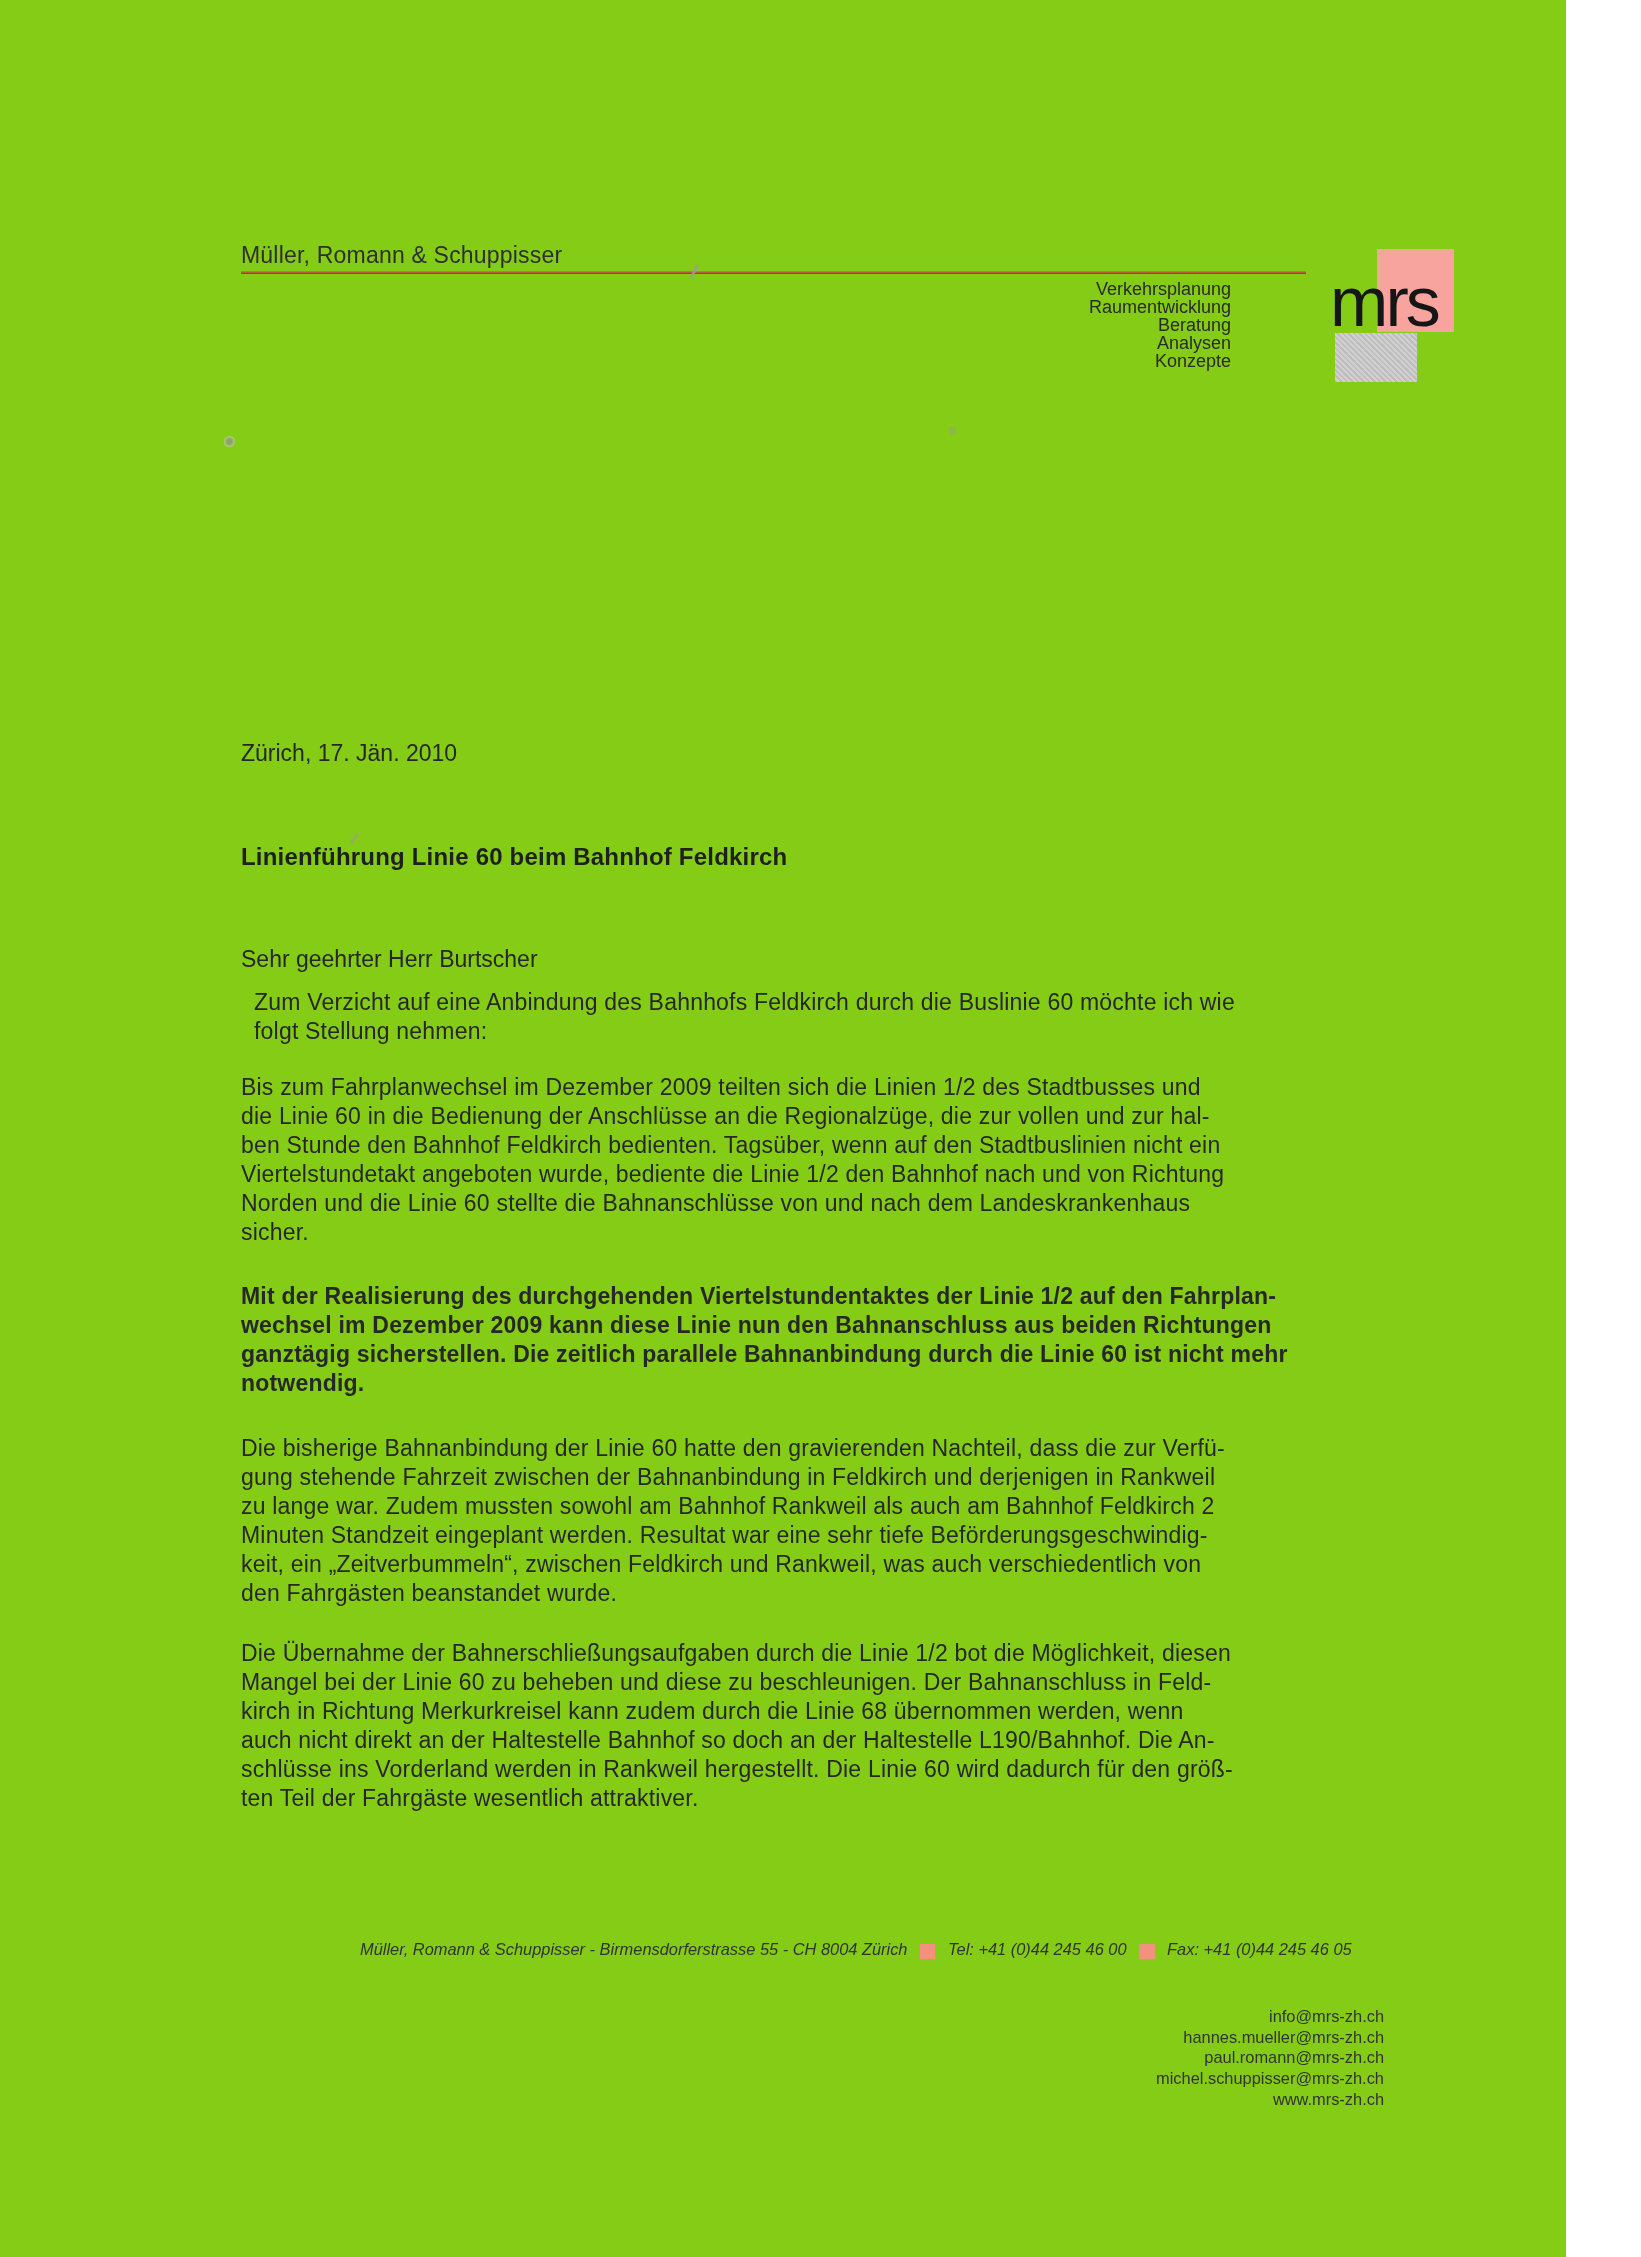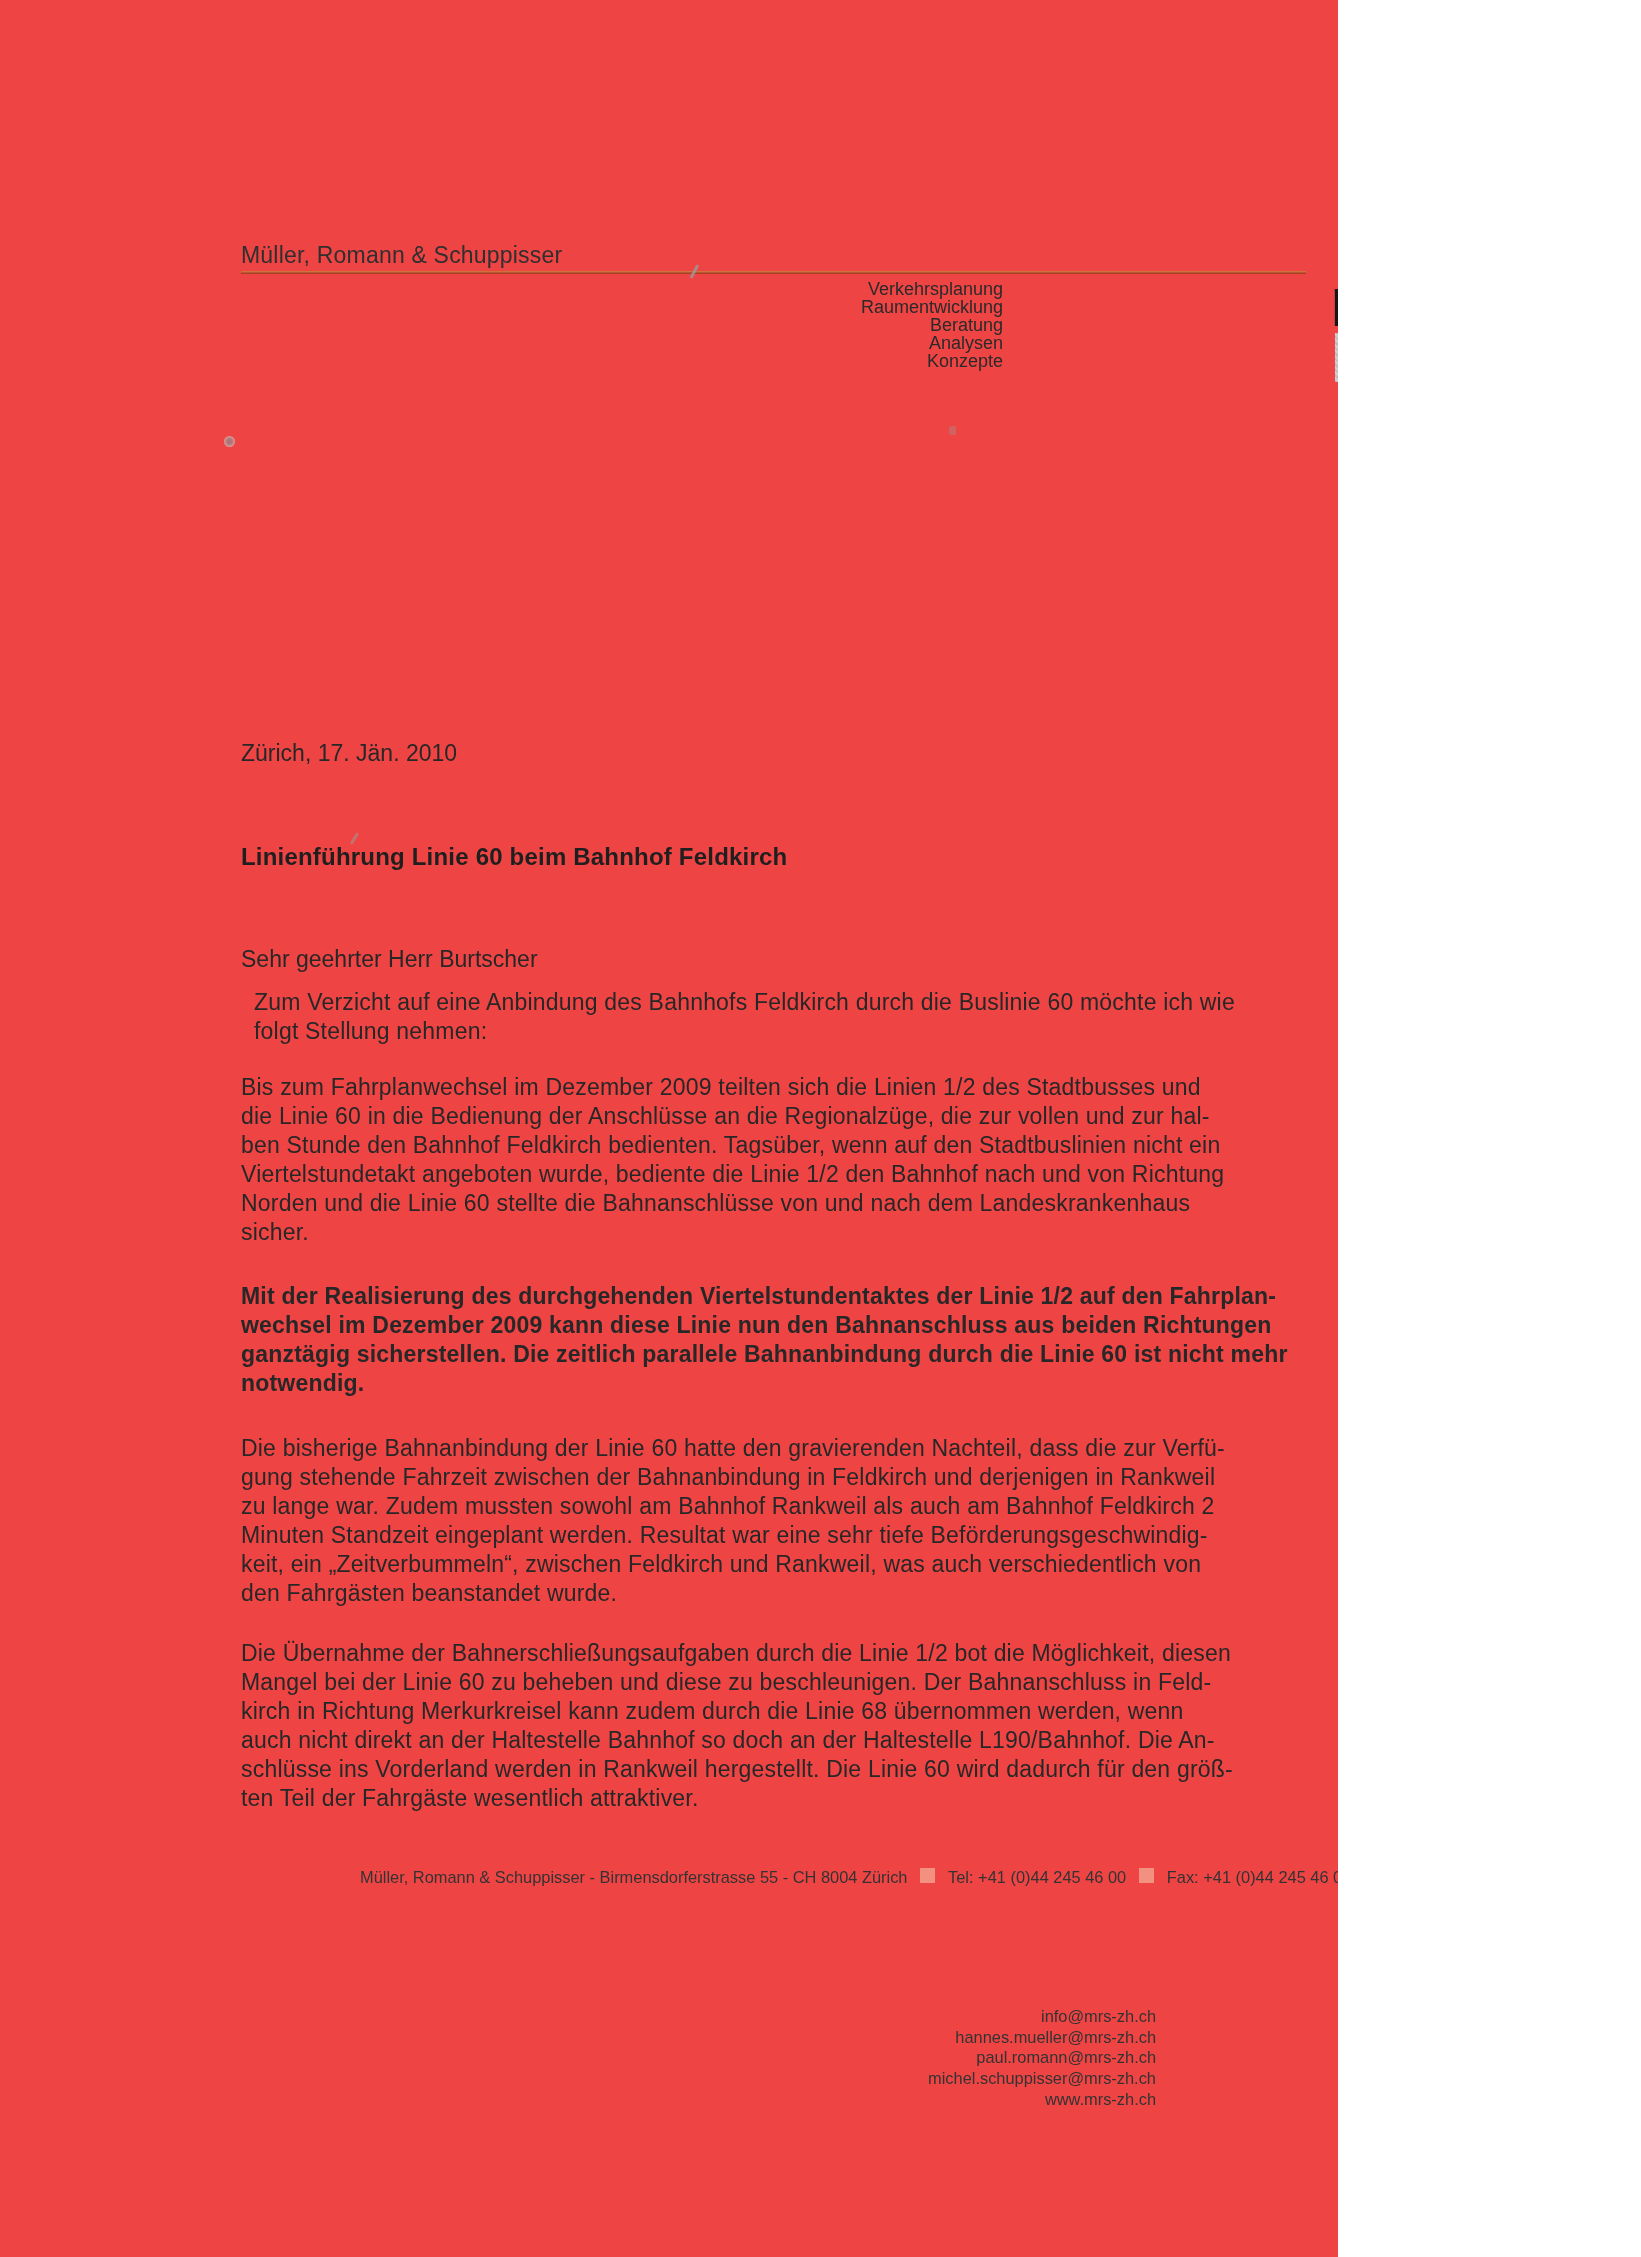--- a/index.html
+++ b/index.html
@@ -1,17 +1,17 @@
 <!DOCTYPE html>
 <html><head>
 <meta charset="utf-8">
 <style>
   html,body{margin:0;padding:0;background:#ffffff;}
   .page{
-    position:relative;width:1338px;height:2257px;background:#ef4444;
+    position:relative;width:1566px;height:2257px;background:#84cc16;
     font-family:"Liberation Sans","DejaVu Sans",sans-serif;color:#272727;overflow:hidden;
   }
   .company-name{position:absolute;left:241px;top:242px;font-size:23px;letter-spacing:0.2px;color:#2f2f2f;}
   .header-rule{position:absolute;left:241px;top:271px;width:1065px;height:2.9px;
     background:linear-gradient(to bottom,#d9803f,#9c3220);}
   .tagline{position:absolute;right:335px;top:280px;text-align:right;font-size:18px;line-height:18px;color:#2a2a2a;}
   .logo{position:absolute;left:1330px;top:247px;width:143px;height:145px;}
   .logo-pink{position:absolute;left:47px;top:1.9px;width:77px;height:83px;background:#f6a49d;}
   .logo-gray{position:absolute;left:4.8px;top:86px;width:82px;height:49px;
     background:repeating-linear-gradient(45deg,#bdbdbd 0 1.9px,#d0d0d0 1.9px 3.9px);}
@@ -19,22 +19,22 @@
   .recipient{position:absolute;left:241px;top:425px;font-size:23px;line-height:30px;}
   .dateline{position:absolute;left:241px;top:740px;font-size:23px;}
   .subject{position:absolute;left:241px;top:843px;font-size:24px;font-weight:bold;letter-spacing:0.2px;color:#1f1f1f;}
   .salutation{position:absolute;left:241px;top:946px;font-size:23px;}
   .para{position:absolute;left:241px;width:1246px;font-size:23px;line-height:29px;letter-spacing:0.2px;white-space:pre-line;}
   .p1{top:988px;margin-left:13px;}
   .p2{top:1073px;}
   .p3{top:1282px;font-weight:bold;}
   .p4{top:1434px;}
   .p5{top:1639px;}
-  .footer-row{position:absolute;left:360px;top:1868px;display:flex;align-items:flex-start;gap:12.6px;
-    font-size:16.4px;color:#333333;white-space:nowrap;}
+  .footer-row{position:absolute;left:360px;top:1940px;display:flex;align-items:flex-end;gap:12.6px;
+    font-size:16.4px;color:#333333;white-space:nowrap;font-style:italic;}
   .sep-square{width:15.4px;height:15.4px;background:#f2917f;display:inline-block;flex:0 0 auto;}
   .contacts{position:absolute;right:182px;top:2006px;text-align:right;font-size:16.4px;line-height:20.7px;color:#333333;}
   .smudge{position:absolute;background:#9b9b9b;border-radius:1.9px;}
   .sm1{left:693px;top:264px;width:2.9px;height:14.5px;transform:rotate(28deg);opacity:.8;}
   .sm2{left:224px;top:436px;width:10.6px;height:10.6px;border-radius:50%;
     background:radial-gradient(circle,#8f8f8f 0 30%,#c9c9c9 70%,transparent 100%);opacity:.65;}
   .sm3{left:949px;top:426px;width:6.8px;height:8.7px;opacity:.35;}
   .sm4{left:353px;top:832px;width:2.9px;height:12.6px;transform:rotate(32deg);opacity:.55;}
 </style>
 </head>

